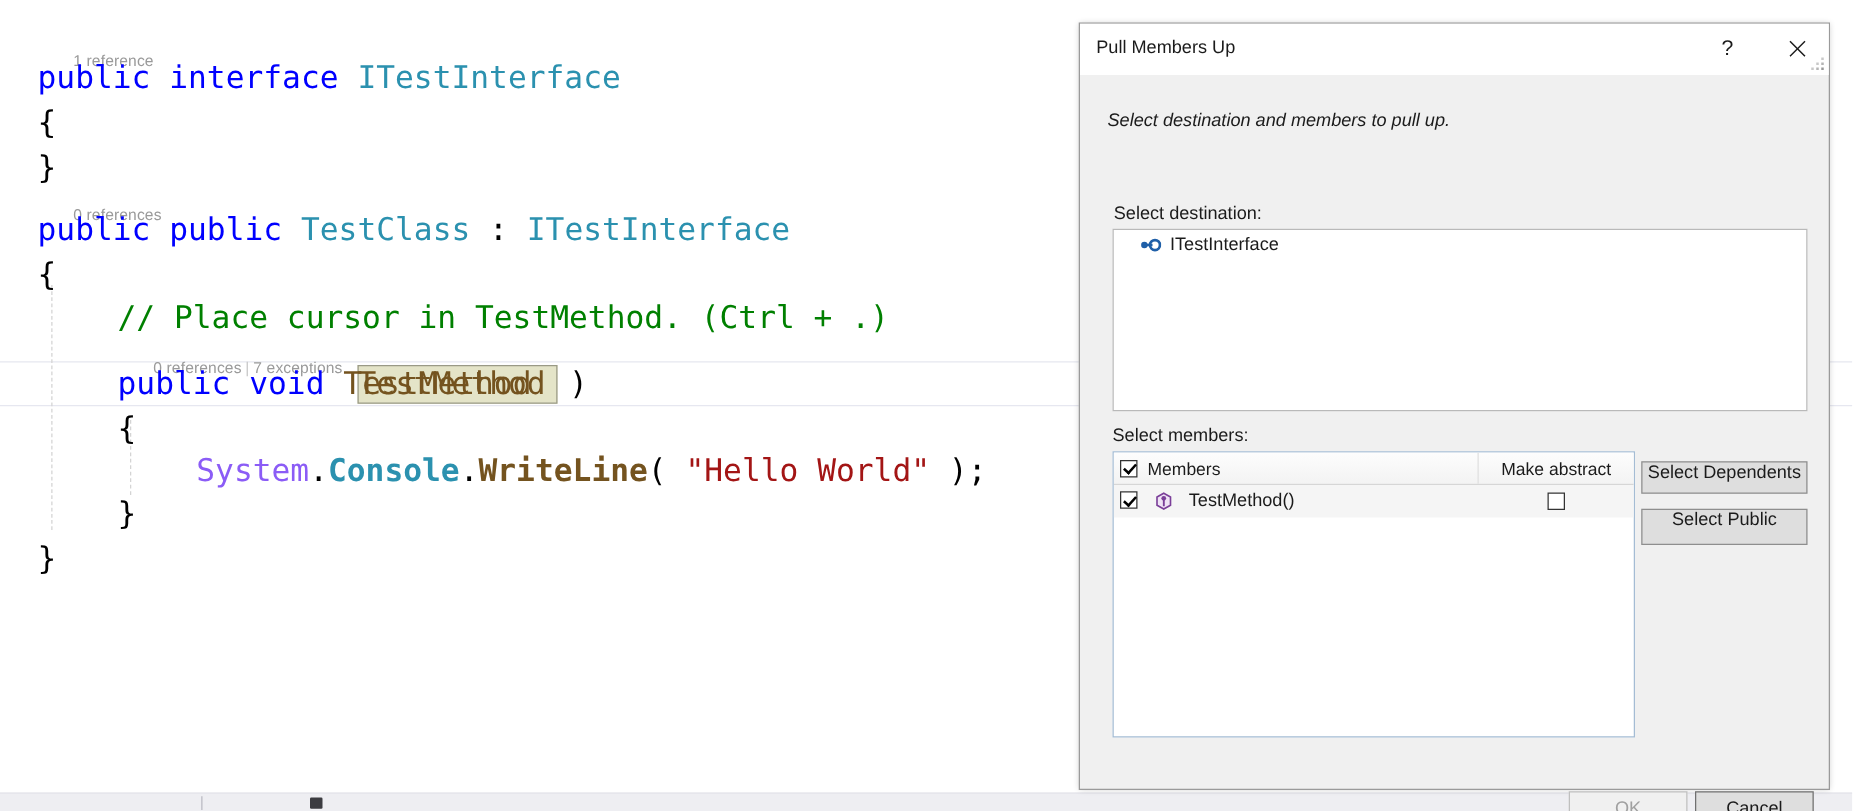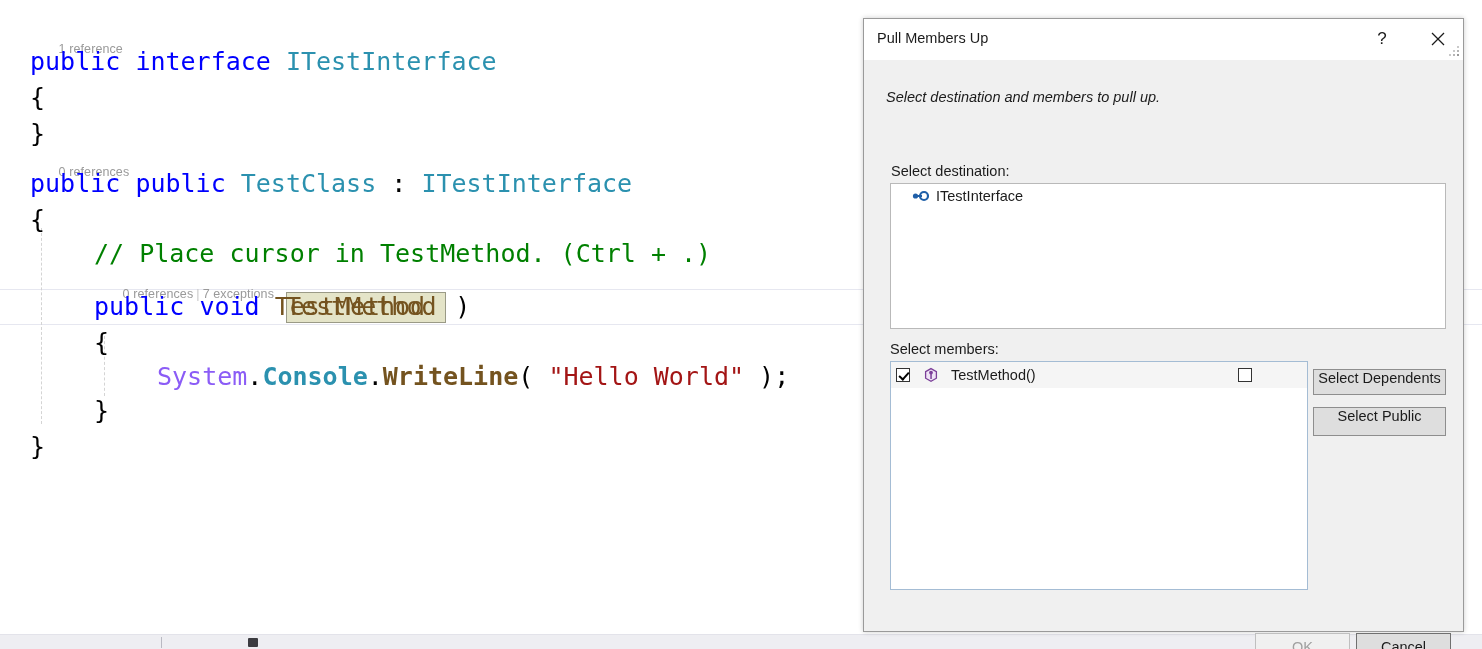--- a/index.html
+++ b/index.html
@@ -219,21 +219,21 @@
 
   .grid-row {
     display: flex;
     height: 26px;
     align-items: center;
     background: #f5f5f5;
     font-size: 14.5px;
     color: #1b1b1b;
     cursor: default;
   }
-  .gr-members { width: 292px; display: flex; align-items: center; padding-left: 5px; box-sizing: border-box; }
+  .gr-members { width: 292px; display: flex; padding-left: 5px; box-sizing: border-box; }
   .gr-abstract { flex: 1; display: flex; align-items: center; justify-content: center; }
 
   .cb {
     width: 14px; height: 14px;
     border: 1px solid #333333;
     background: #ffffff;
     box-sizing: border-box;
     position: relative;
     flex: 0 0 auto;
     display: inline-block;
@@ -404,20 +404,29 @@
               <circle cx="12" cy="8" r="4" fill="none" stroke="#1f5fa8" stroke-width="2.2"></circle>
             </svg>
           </span>
           <span>ITestInterface</span>
         </div>
       </div>
 
       <div class="lbl-members">Select members:</div>
 
       <div class="members-grid">
+        <div class="grid-header">
+          <div class="gh-cell gh-members">
+            <span class="cb checked"></span>
+            <span style="margin-left:8px;">Members</span>
+          </div>
+          <div class="gh-cell gh-abstract">
+            <span>Make abstract</span>
+          </div>
+        </div>
 
         <div class="grid-row">
           <div class="gr-members">
             <span class="cb checked"></span>
             <span class="icon-method">
               <svg width="16" height="16" viewBox="0 0 16 16">
                 <path d="M8 1.6 L13.4 4.6 L13.4 11.2 L8 14.2 L2.6 11.2 L2.6 4.6 Z" fill="#efe3f5" stroke="#7b3f99" stroke-width="1.3"></path>
                 <rect x="7.3" y="6.6" width="1.5" height="5.4" fill="#7b3f99"></rect>
                 <circle cx="8" cy="5.6" r="1.9" fill="#7b3f99"></circle>
               </svg>

